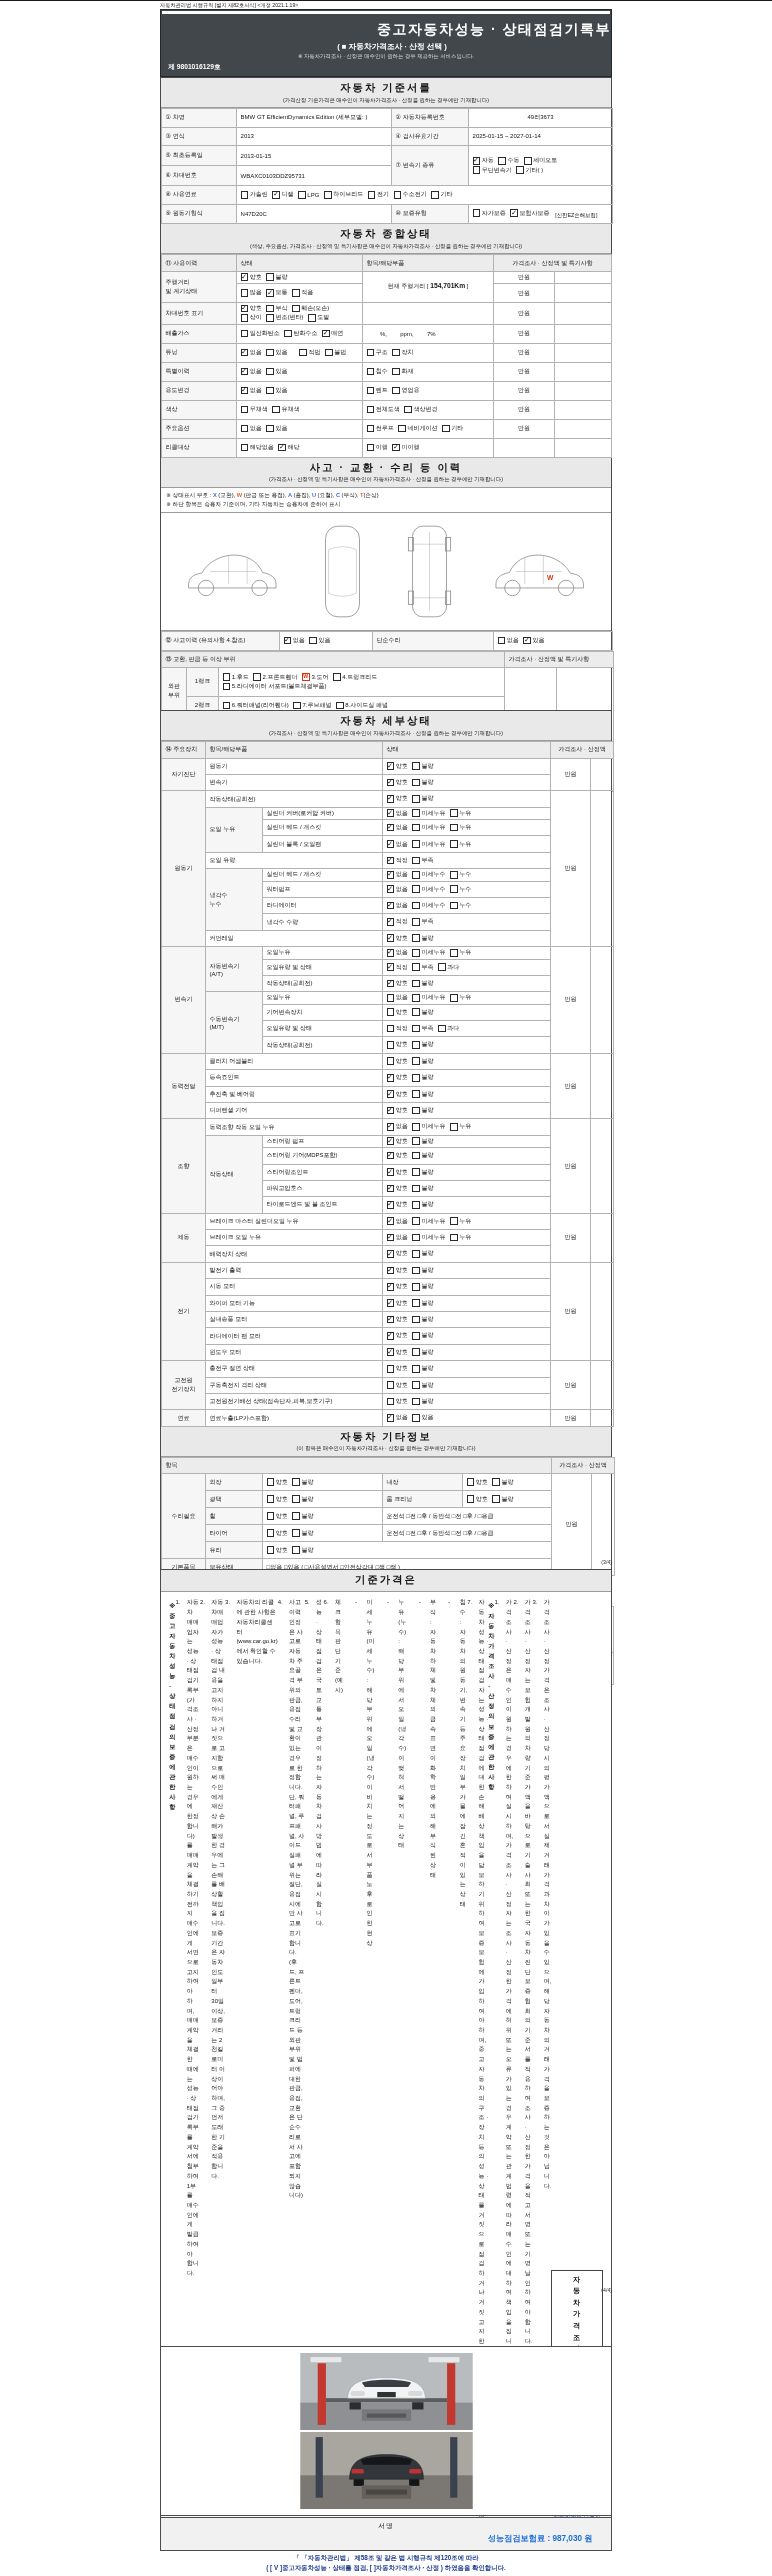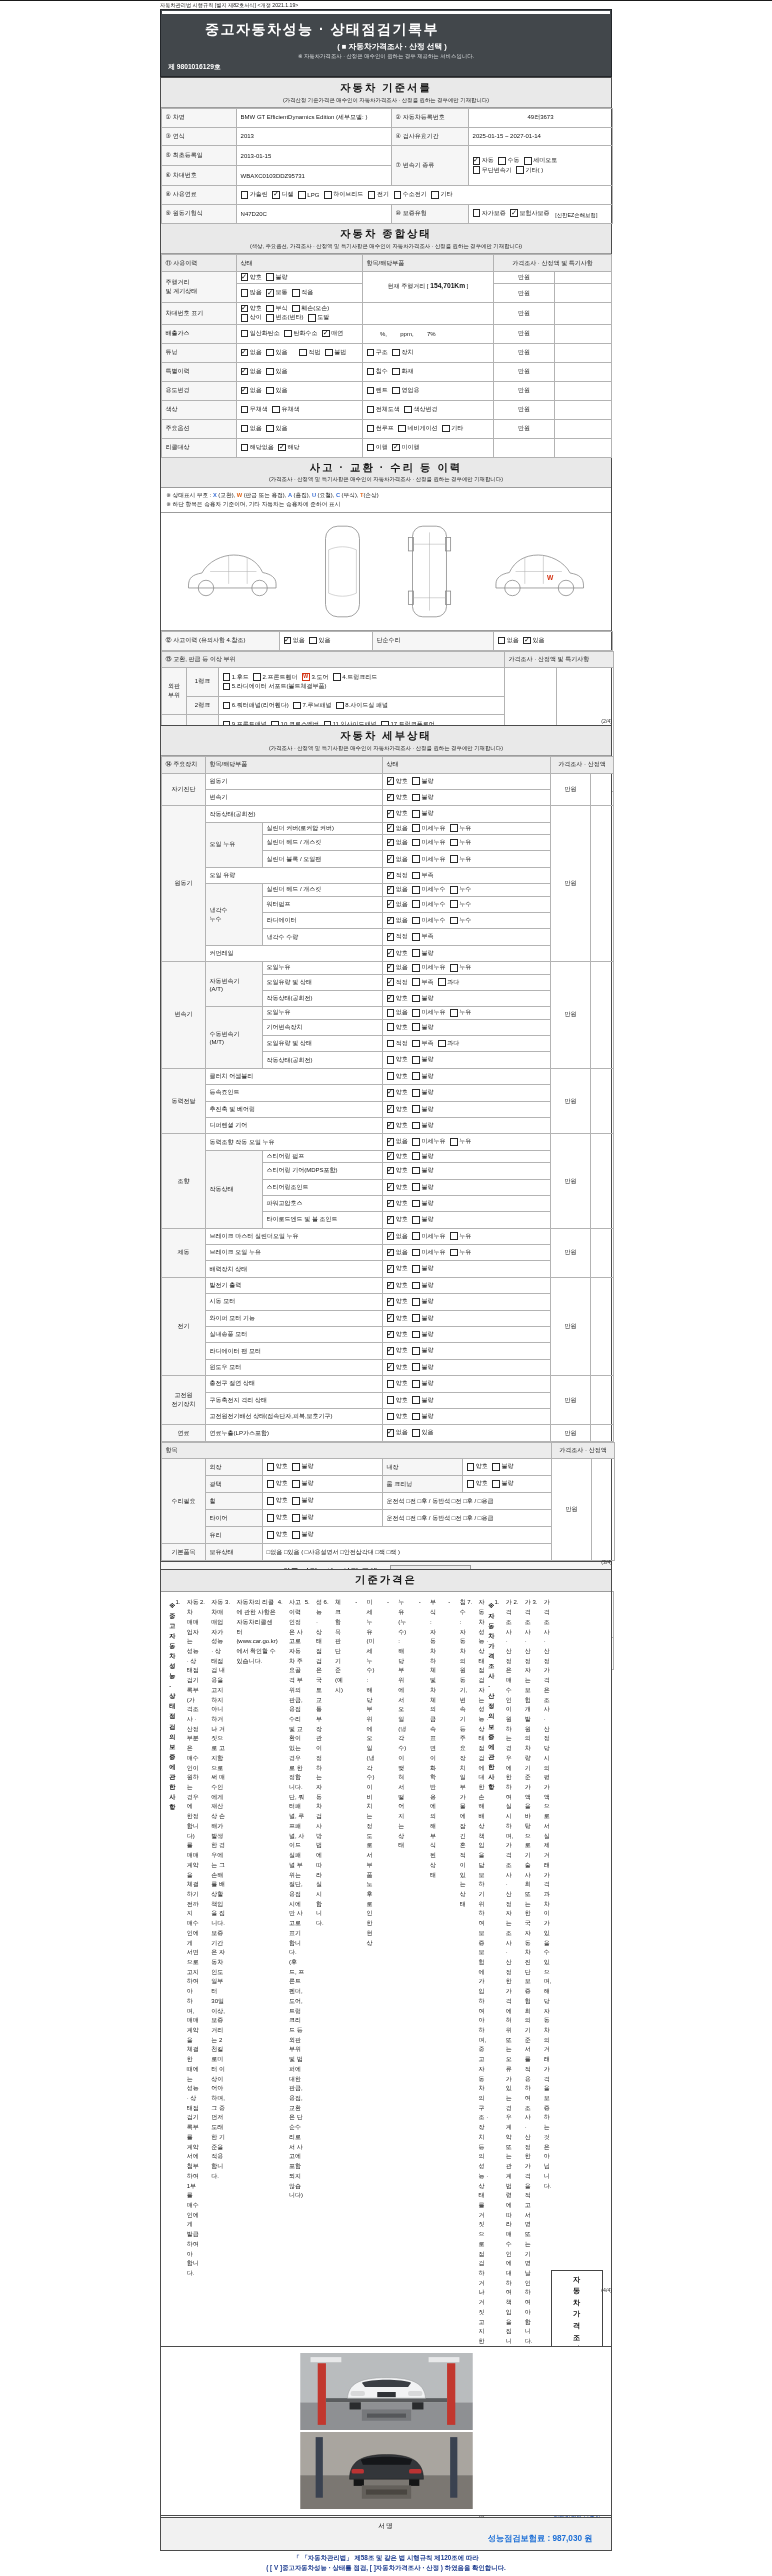--- a/index.html
+++ b/index.html
@@ -4,27 +4,27 @@
 <style>
   html,body{margin:0;padding:0;}
   body{width:773px;height:2576px;position:relative;background:#ffffff;
        font-family:"Liberation Sans","DejaVu Sans",sans-serif;color:#151515;overflow:hidden;}
   .topline{position:absolute;left:0;top:0;width:773px;height:1px;background:#1a1a1a;}
   .doc{position:absolute;left:160px;width:452px;}
   #rule-text{top:2.1px;font-size:5.2px;color:#222;}
   
   #doc-header{top:9.3px;height:68px;background:#42474b;border:0.5px solid #23262a;box-sizing:border-box;}
   #doc-header .instrip{height:2.6px;background:#fff;margin:1px 1px 0 1px;}
-  #doc-header .t1{color:#fff;font-size:14px;font-weight:bold;text-align:left;letter-spacing:1.5px;margin-top:7.2px;margin-left:44px;}
+  #doc-header .t1{color:#fff;font-size:14px;font-weight:bold;text-align:right;letter-spacing:1.5px;margin-top:7.2px;margin-left:44px;}
   #doc-header .t2{color:#fff;font-size:7.7px;font-weight:bold;text-align:center;margin-top:2.6px;margin-left:12px;}
   #doc-header .t3{color:#d8dbdd;font-size:5.4px;text-align:center;margin-top:1.5px;}
   #doc-header .dno{color:#fff;font-size:6.7px;font-weight:bold;margin:3.1px 0 0 7.2px;}
   .frame{border:1px solid #4b4b4b;box-sizing:border-box;background:#fff;}
   #frame1{top:77px;}
-  #frame2{top:725px;}
+  #frame2{top:710px;}
   #frame3{top:1569px;min-height:717px;}
   #frame4{top:2346px;}
   .marker{position:absolute;left:160px;width:452px;text-align:right;font-size:5.2px;color:#333;}
   #marker-2{top:718px;}
   #marker-3{top:1559px;}
   #marker-4{top:2287px;}
   .secband{background:#e9e9e9;text-align:center;padding:3.1px 0 3.6px 0;border-bottom:0.5px solid #9c9c9c;}
   .sectitle{font-size:10.3px;font-weight:bold;letter-spacing:2.1px;}
   .secsub{font-size:5.4px;margin-top:1.5px;color:#222;}
   table{border-collapse:collapse;width:100%;table-layout:fixed;}
@@ -1094,20 +1094,24 @@
             </span><span class="ck">
               <span class="bx"></span>
               <span class="cl">있음</span>
             </span></td>
           <td rowspan="1" class="price"><span>만원</span></td>
           <td rowspan="1"></td>
         </tr>
       </tbody>
     </table>
 
+  <div class="secband">
+    <div class="sectitle">자동차 기타정보</div>
+    <div class="secsub">(이 항목은 매수인이 자동차가격조사 · 산정을 원하는 경우에만 기재합니다)</div>
+  </div>
   <table id="etc-table">
       <colgroup>
         <col style="width: 44px;">
         <col style="width: 57px;">
         <col style="width: 120px;">
         <col style="width: 80px;">
         <col style="width: 89px;">
         <col style="width: 40px;">
         <col style="width: 23px;">
       </colgroup>

